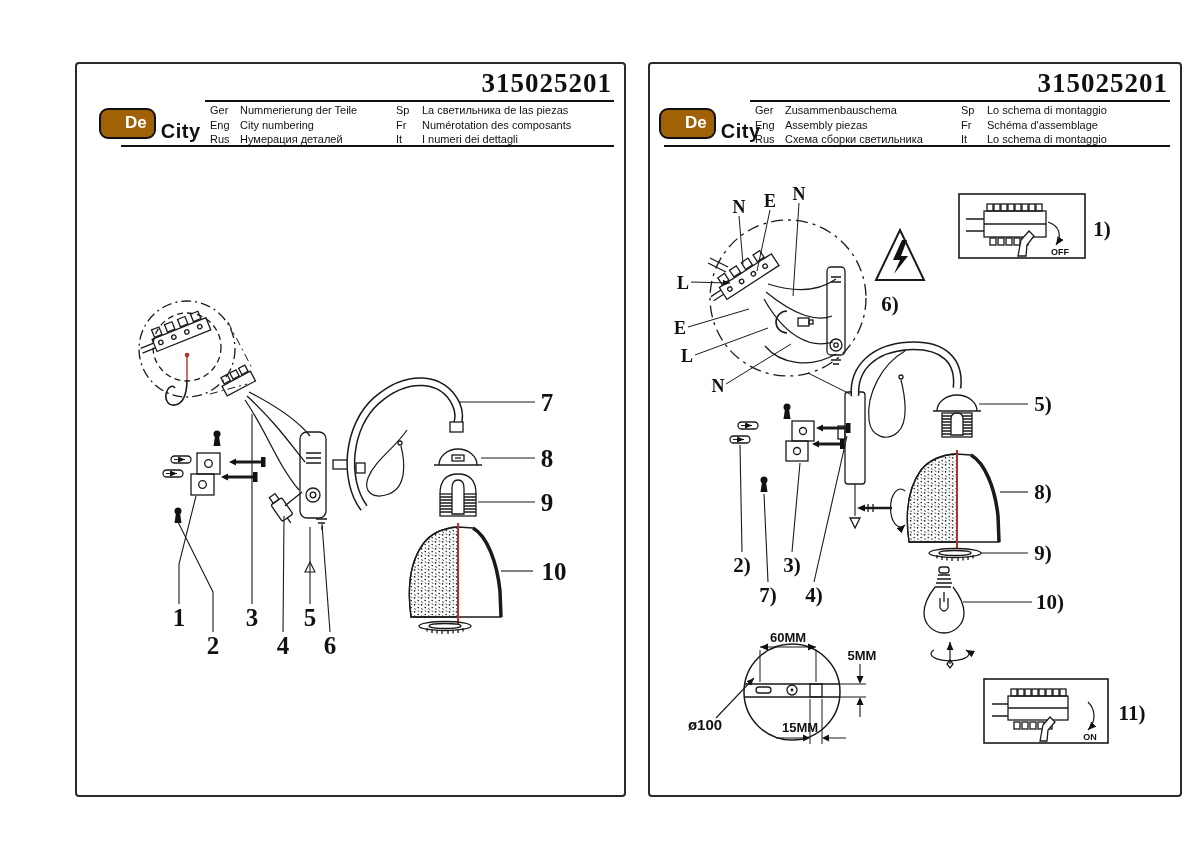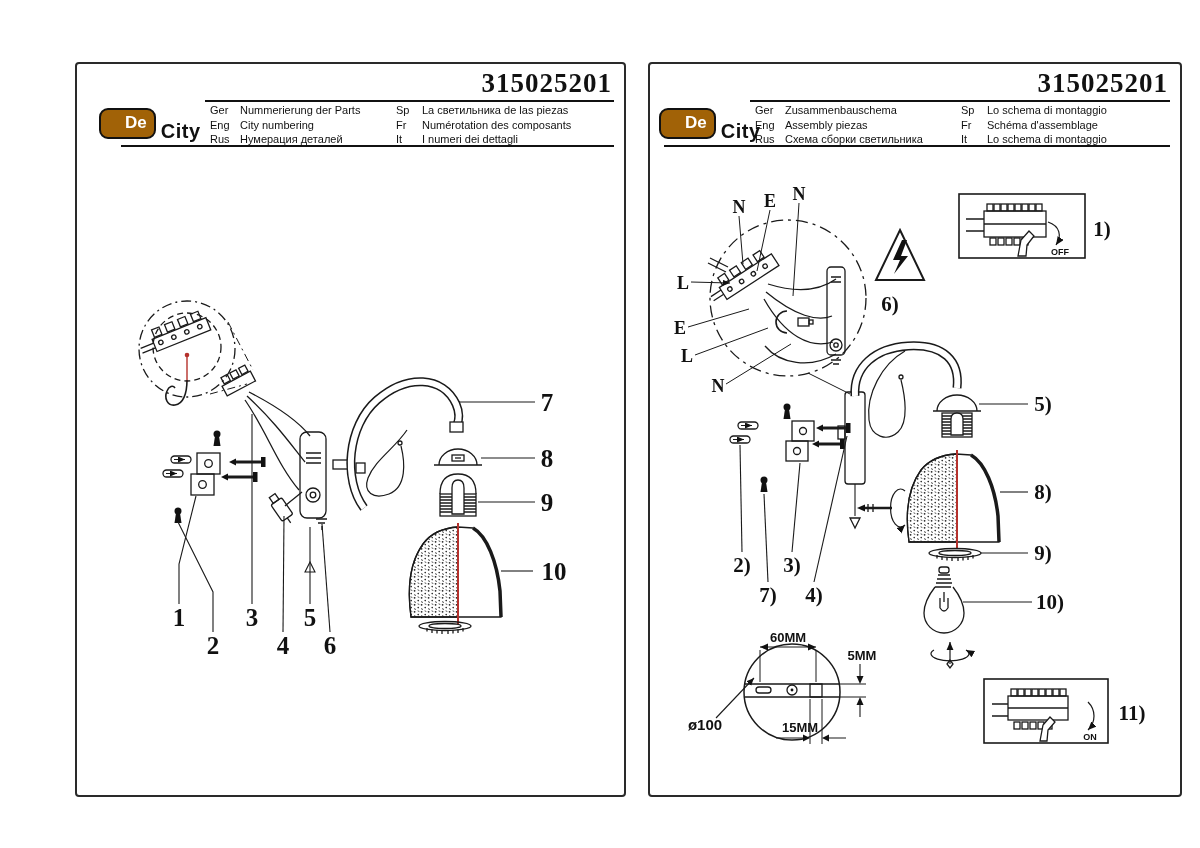--- a/index.html
+++ b/index.html
@@ -31,21 +31,21 @@
 
 <section class="panel" id="panel-left">
   <div class="code">315025201</div>
   <div class="rule rule-top-l"></div>
   <div class="logo">
     <span class="logo-de">De</span>
     <span class="logo-city">City</span>
   </div>
   <div class="lang-table">
     <span>Ger</span>
-    <span>Nummerierung der Parts</span>
+    <span>Nummerierung der Teile</span>
     <span>Sp</span>
     <span>La светильника de las piezas</span>
     <span>Eng</span>
     <span>City numbering</span>
     <span>Fr</span>
     <span>Numérotation des composants</span>
     <span>Rus</span>
     <span>Нумерация деталей</span>
     <span>It</span>
     <span>I numeri dei dettagli</span>

